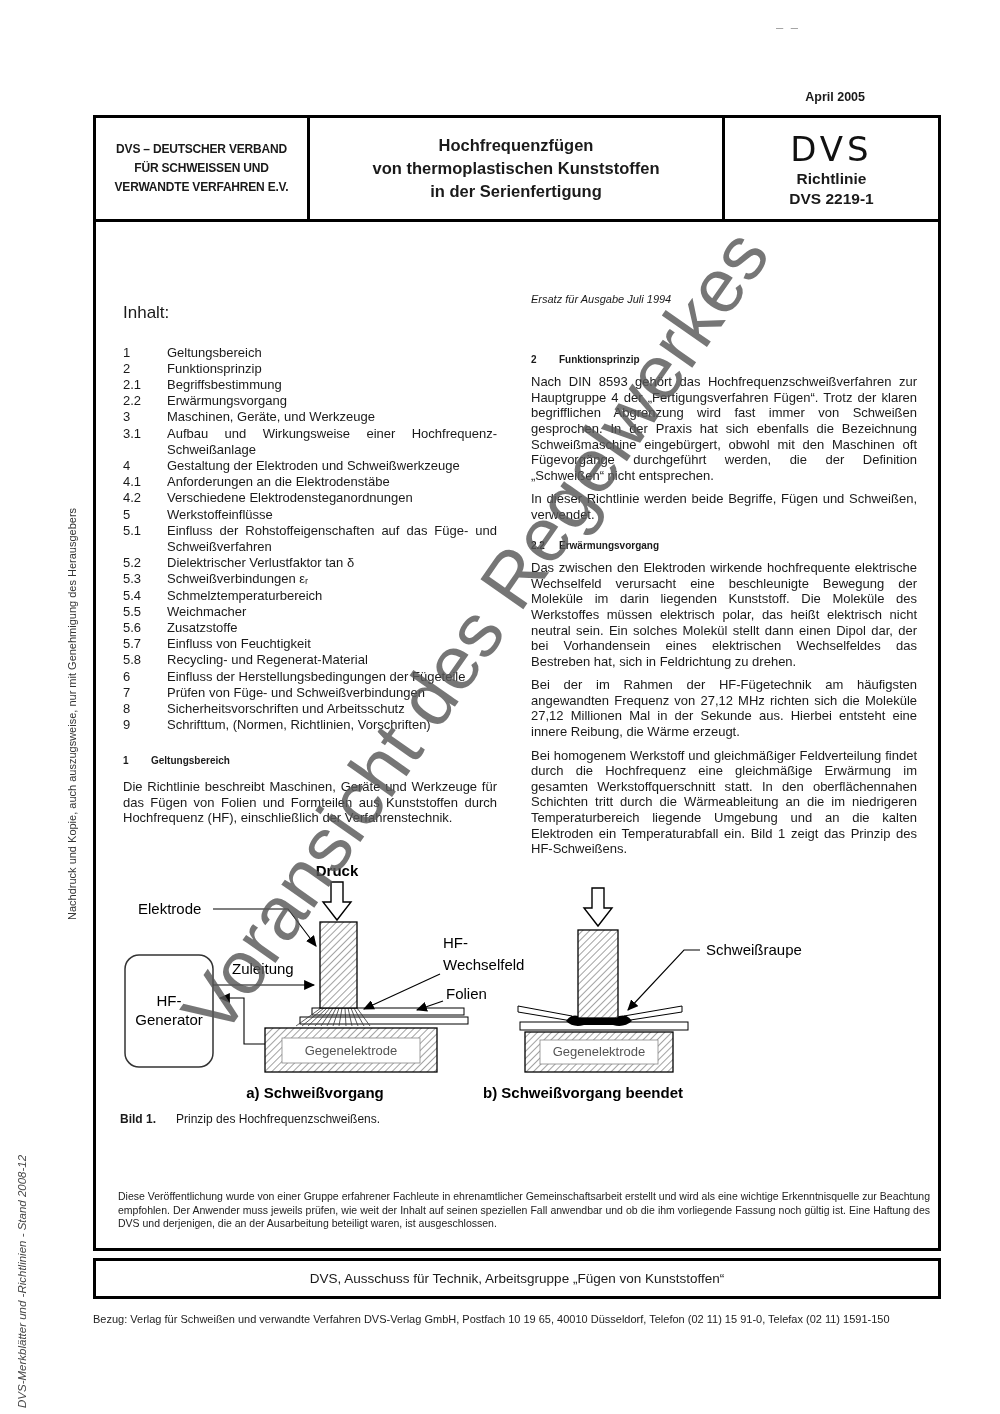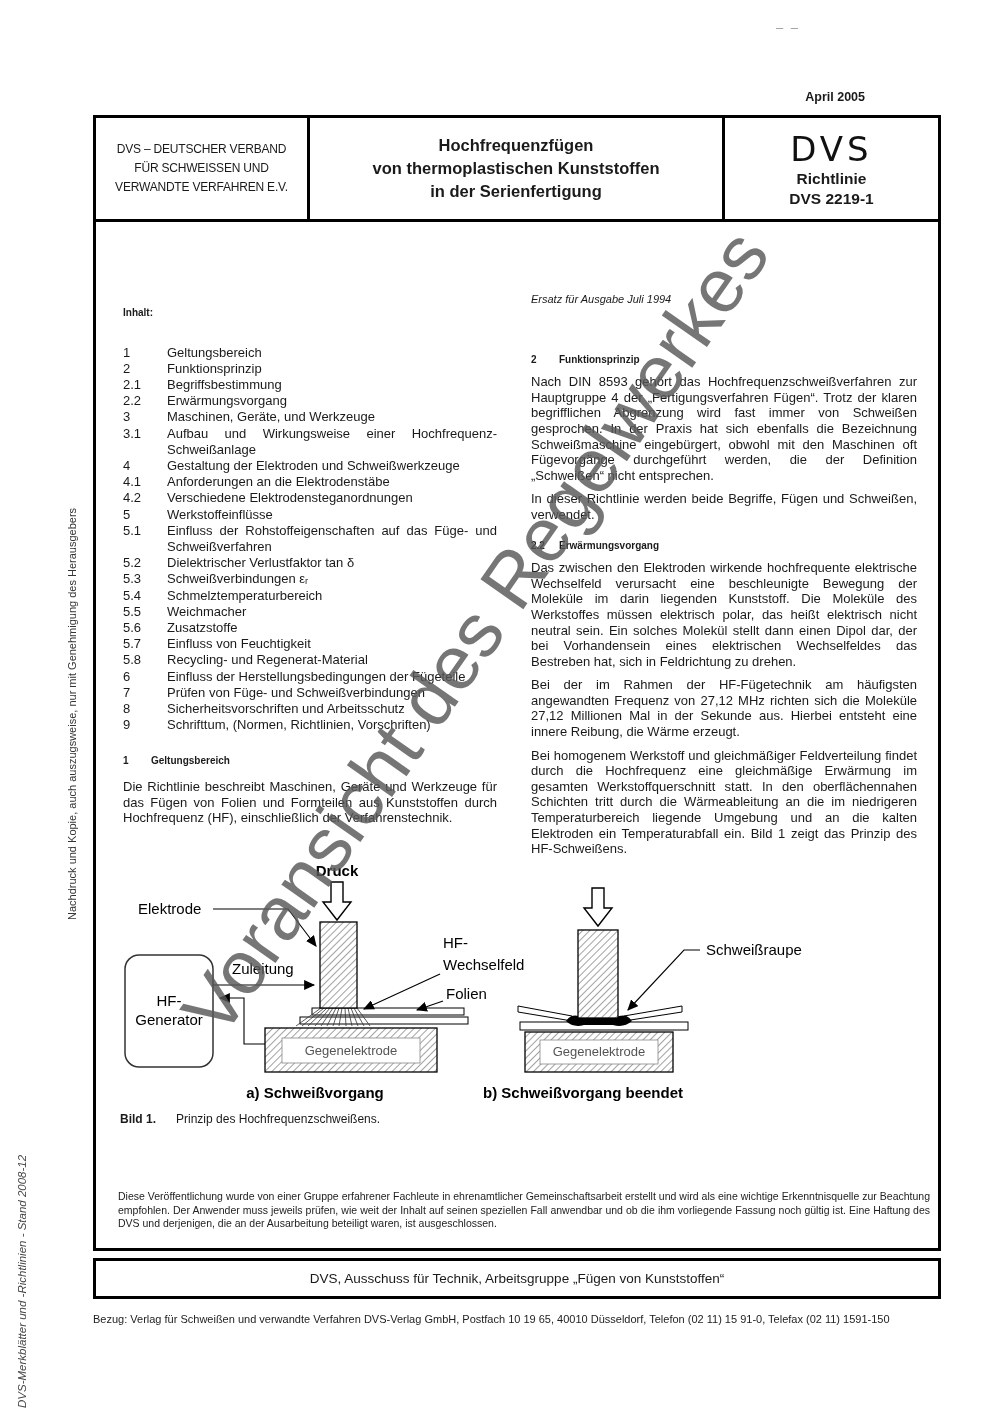--- a/index.html
+++ b/index.html
@@ -13,34 +13,34 @@
 
   .top-dashes{position:absolute;left:776px;top:20px;color:#9a9a9a;font-size:13px;letter-spacing:2px;}
   .date{position:absolute;top:90px;left:720px;width:145px;text-align:right;font-weight:bold;font-size:12.5px;}
 
   
   .hdr{position:absolute;left:93px;top:115px;width:848px;height:107px;border:3px solid #000;
        box-sizing:border-box;display:grid;grid-template-columns:214px 415px 1fr;}
   .hdr .cell{border-right:3px solid #000;display:flex;flex-direction:column;justify-content:center;
              align-items:center;text-align:center;}
   .hdr .cell:last-child{border-right:none;}
-  .org{font-weight:normal;font-size:12px;line-height:19px;letter-spacing:-0.2px;}
+  .org{font-weight:bold;font-size:12px;line-height:19px;letter-spacing:-0.2px;}
   .doc-title{font-weight:bold;font-size:16.5px;line-height:23px;}
   .logo{font-size:34px;line-height:40px;font-weight:normal;letter-spacing:4px;
         font-family:"DejaVu Sans",sans-serif;color:#111;}
   .doc-type,.doc-num{font-weight:bold;font-size:15.5px;line-height:20px;}
 
   
   .main{position:absolute;left:93px;top:219px;width:848px;height:1032px;border:3px solid #000;
         box-sizing:border-box;}
   .col{position:absolute;font-size:13px;line-height:15.6px;}
   .col-left{left:27px;top:83px;width:374px;}
   .col-right{left:435px;top:28px;width:386px;}
   .ersatz{font-style:italic;text-align:left;font-size:11px;margin-top:42px;}
-  .h-toc{font-weight:bold;font-size:10px;}
+  .h-toc{font-weight:normal;font-size:17px;}
   .toc{margin-top:24px;}
   .toc-row{display:flex;line-height:16.2px;}
   .toc-num{flex:0 0 44px;}
   .toc-txt{flex:1;text-align:justify;}
   .sec-h{font-weight:bold;font-size:10px;}
   .hnum{display:inline-block;min-width:28px;}
   .para{margin-top:7px;text-align:justify;}
   .gap-lg{margin-top:44px;} .gap-md{margin-top:20px;} .gap-sm{margin-top:13px;} .gap-p{margin-top:8px;}
 
   

